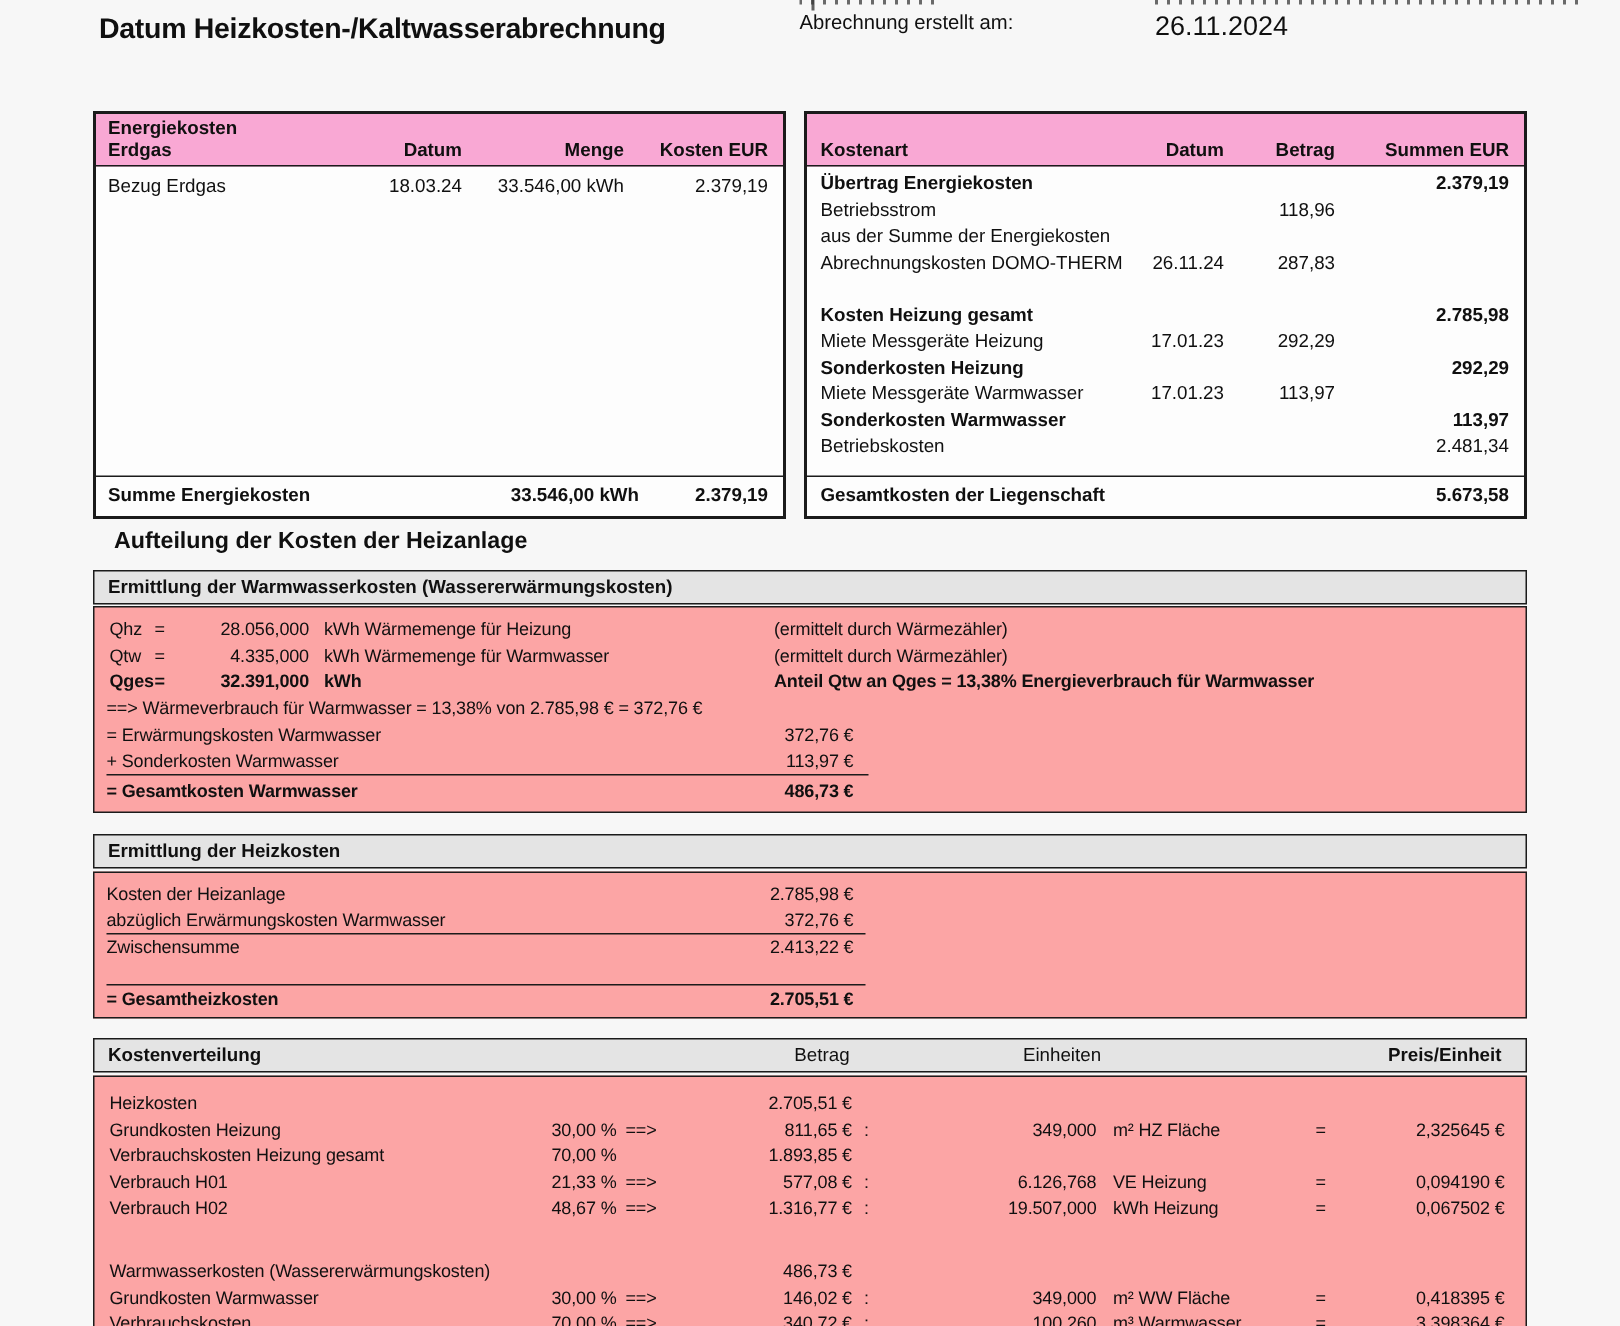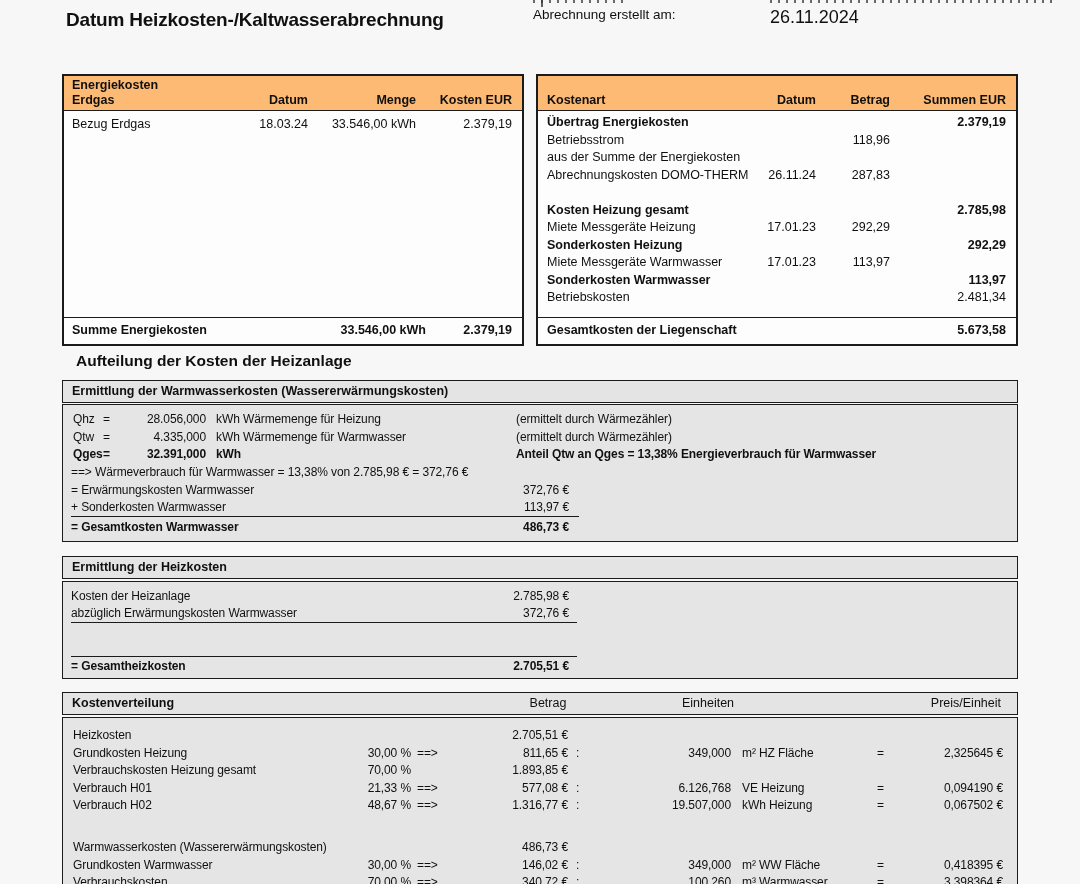--- a/index.html
+++ b/index.html
@@ -14,21 +14,21 @@
     background:repeating-linear-gradient(90deg,#3a3a3a 0 2px,transparent 2px 8px);}
   .remnant-desc{position:absolute;top:0;height:7px;width:2px;background:#3a3a3a;opacity:.8;}
 
   .title{left:66px;top:9px;font-size:19px;font-weight:bold;letter-spacing:-0.2px;}
   .created-label{left:533px;top:7px;font-size:13.5px;}
   .created-value{left:770px;top:7px;font-size:18px;}
 
   
   .tbl{position:absolute;top:74px;height:272px;background:#fdfdfd;border:2px solid #1b1b1b;
        box-sizing:border-box;font-size:12.5px;}
-  .tbl .head{position:absolute;left:0;right:0;top:0;height:34px;background:#fdba74;
+  .tbl .head{position:absolute;left:0;right:0;top:0;height:34px;background:#f9a8d4;
        border-bottom:1.5px solid #1b1b1b;}
   .tbl .row{position:absolute;left:0;right:0;height:17.5px;line-height:17.5px;}
   .tbl .cell{position:absolute;white-space:nowrap;}
   .tbl .foot{position:absolute;left:0;right:0;bottom:0;height:26px;line-height:25px;
        border-top:1.5px solid #1b1b1b;font-weight:bold;}
 
   #t-energy{left:62px;width:462px;}
   #t-energy .hl1{left:8px;top:1px;line-height:16px;}
   #t-energy .hl2{left:8px;top:16px;line-height:16px;}
   #t-energy .c-date{left:160px;width:84px;}
@@ -47,24 +47,24 @@
   .section-h{left:76px;top:352px;font-size:15.5px;font-weight:bold;}
 
   
   .bar{position:absolute;left:62px;width:956px;height:23px;background:#e4e4e4;
        border:1.5px solid #1b1b1b;box-sizing:border-box;font-size:12.5px;}
   .bar .bt{position:absolute;left:9px;top:0;line-height:20px;font-weight:bold;white-space:nowrap;}
   .bar .hc{position:absolute;top:0;line-height:20px;white-space:nowrap;font-weight:normal;}
   #bar-ww{top:380px;} #bar-hz{top:556px;} #bar-kv{top:692px;}
   #bar-kv .h-betrag{left:430px;width:110px;text-align:center;}
   #bar-kv .h-einh{left:590px;width:110px;text-align:center;}
-  #bar-kv .h-preis{left:830px;width:108px;text-align:right;}
-
-  
-  .panel{position:absolute;left:62px;width:956px;background:#e5e5e5;
+  #bar-kv .h-preis{left:830px;width:108px;text-align:right;font-weight:bold;}
+
+  
+  .panel{position:absolute;left:62px;width:956px;background:#fca5a5;
        border:1.5px solid #1b1b1b;box-sizing:border-box;font-size:12px;letter-spacing:-0.1px;}
   #p-ww{top:404px;height:138px;}
   #p-hz{top:581px;height:98px;}
   #p-kv{top:717px;height:175px;}
   .panel .row{position:absolute;left:0;right:0;height:17px;line-height:17px;}
   .panel .cell{position:absolute;white-space:nowrap;}
   .rule{position:absolute;height:1px;background:#1b1b1b;}
 
   
   #p-ww .q-sym{left:10px;}
@@ -229,20 +229,24 @@
   <div class="panel" id="p-hz">
     <div class="row" style="top:6px;">
       <span class="cell calc-lbl">Kosten der Heizanlage</span>
       <span class="cell calc-val">2.785,98 €</span>
     </div>
     <div class="row" style="top:23px;">
       <span class="cell calc-lbl">abzüglich Erwärmungskosten Warmwasser</span>
       <span class="cell calc-val">372,76 €</span>
     </div>
     <div class="rule" style="top:39.5px;left:8px;width:506px;"></div>
+    <div class="row" style="top:41px;">
+      <span class="cell calc-lbl">Zwischensumme</span>
+      <span class="cell calc-val">2.413,22 €</span>
+    </div>
     <div class="rule" style="top:74px;left:8px;width:506px;"></div>
     <div class="row b" style="top:76px;">
       <span class="cell calc-lbl">= Gesamtheizkosten</span>
       <span class="cell calc-val">2.705,51 €</span>
     </div>
   </div>
 
   <div class="bar" id="bar-kv">
     <span class="bt">Kostenverteilung</span>
     <span class="hc h-betrag">Betrag</span>

